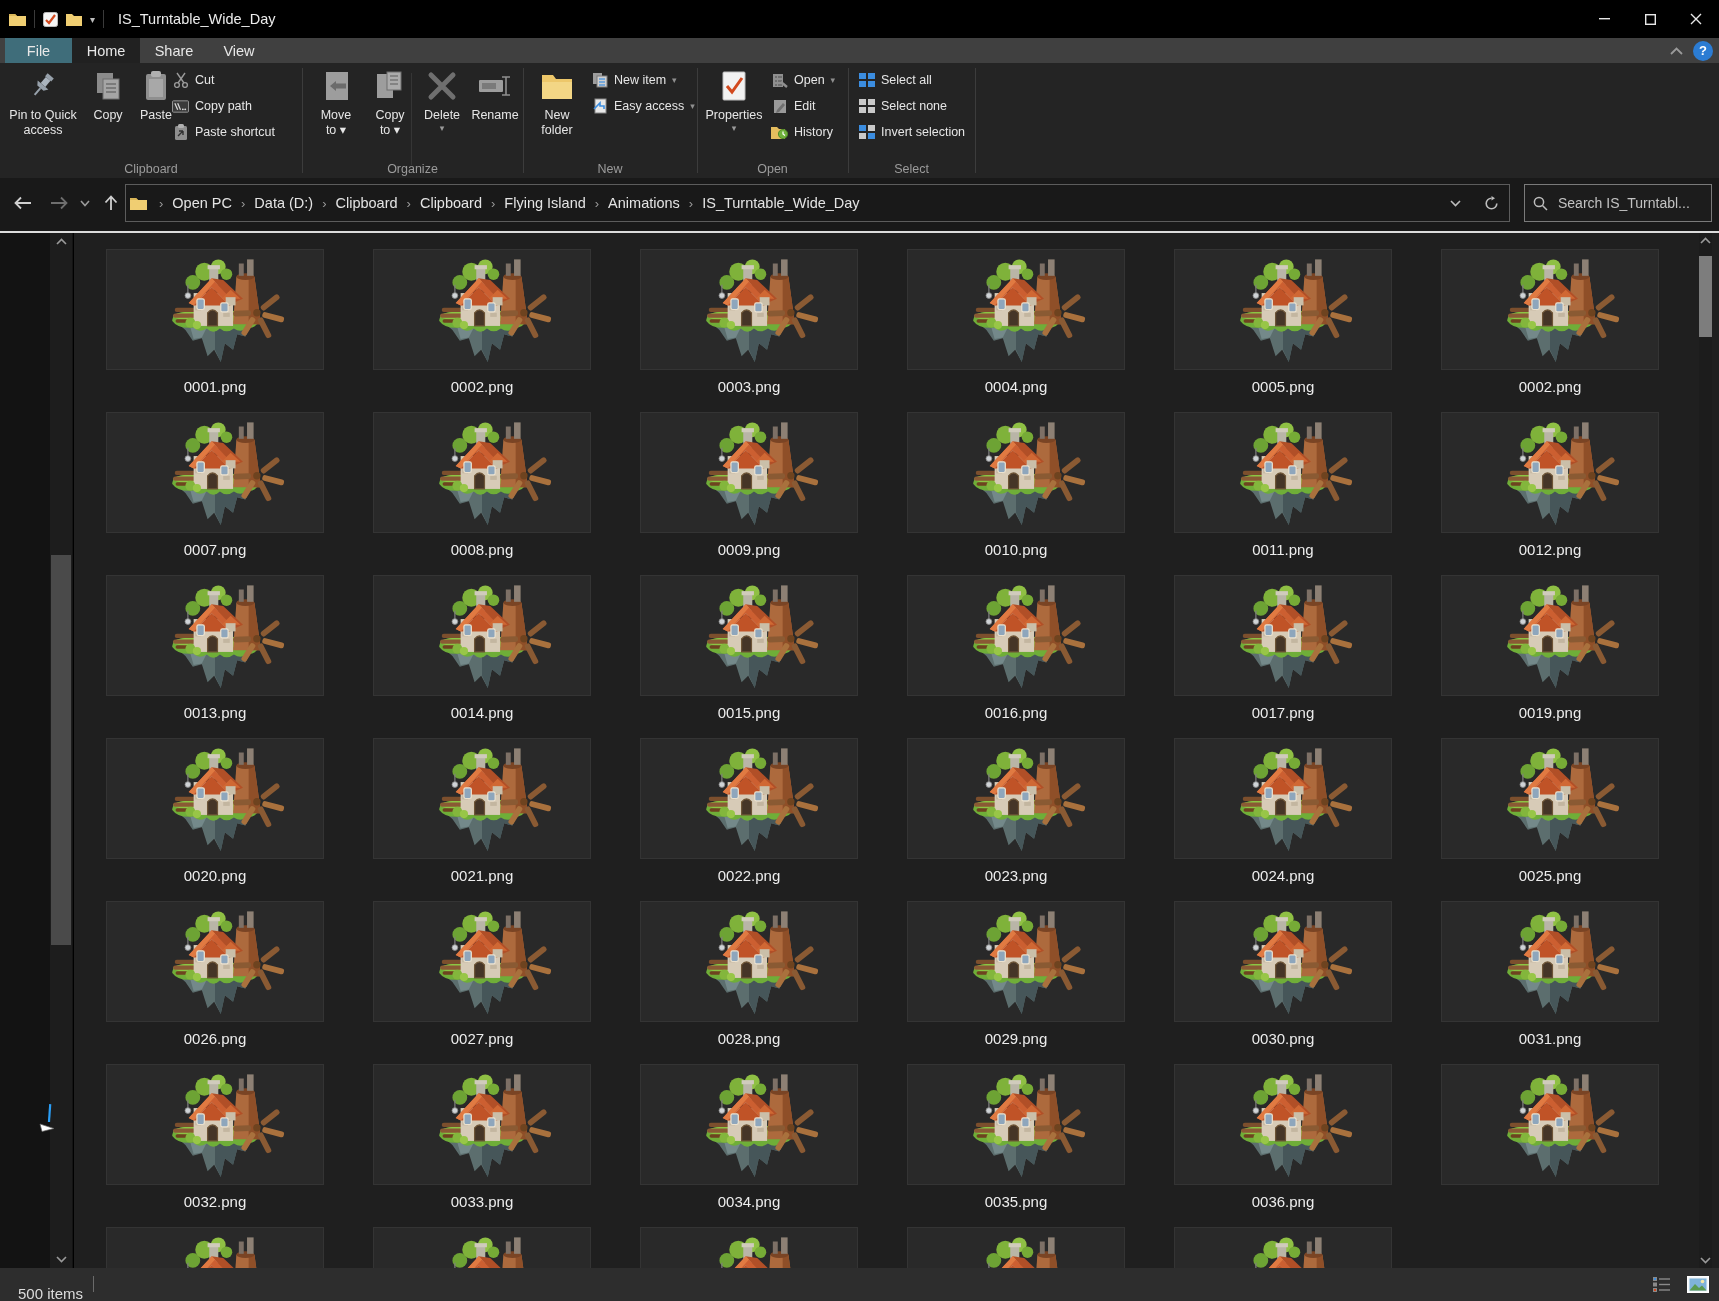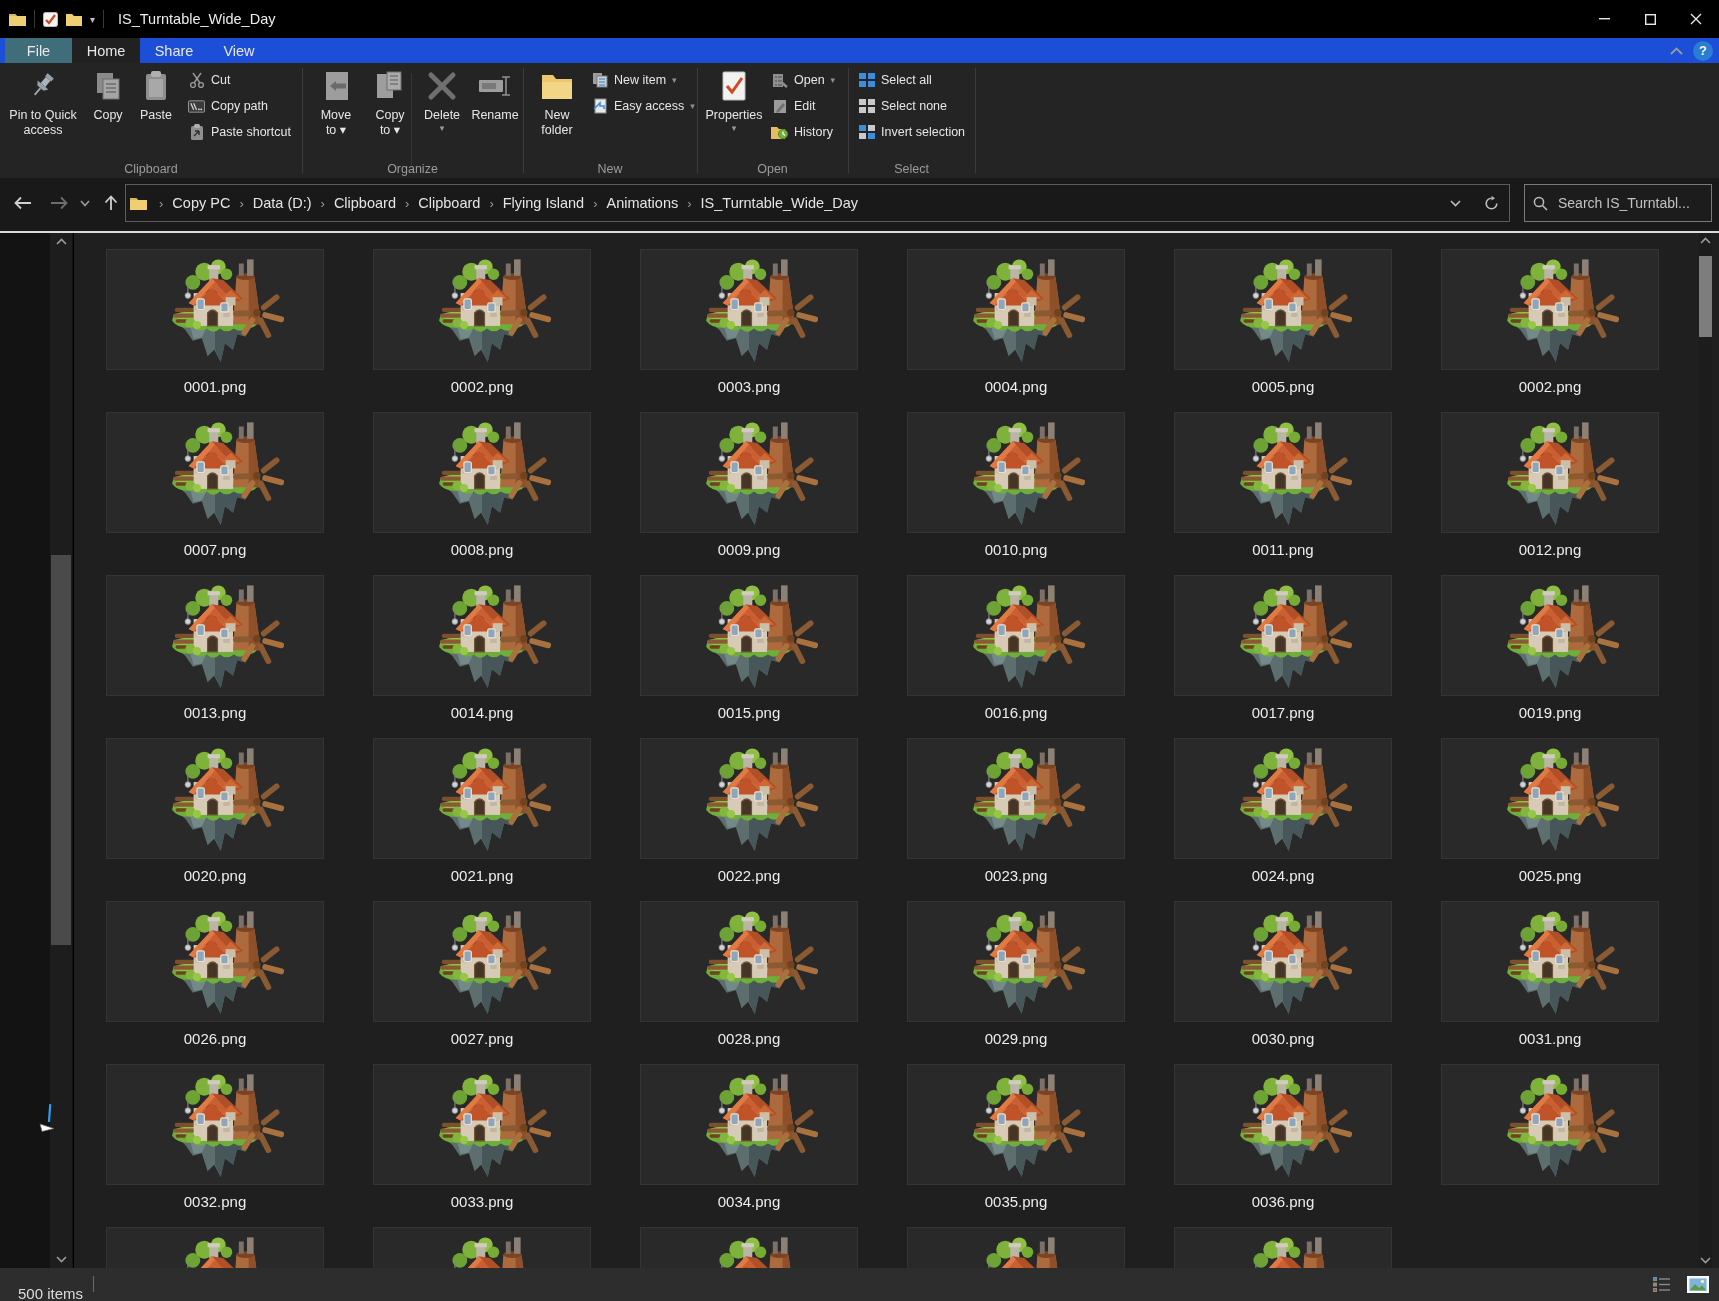--- a/index.html
+++ b/index.html
@@ -9,21 +9,21 @@
   
   #titlebar { position:absolute; left:0; top:0; width:1719px; height:38px; background:#000; color:#e8e8e8; }
   .tb-left { position:absolute; left:0; top:0; height:38px; display:flex; align-items:center; gap:8px; padding-left:9px; }
   .tb-sep { width:1px; height:18px; background:#3a3a3a; }
   .tb-title { font-size:14.5px; color:#ececec; margin-left:6px; white-space:nowrap; }
   .qat-caret { color:#bdbdbd; font-size:10px; }
   .winbtns { position:absolute; right:0; top:0; height:38px; display:flex; }
   .winbtn { width:46px; height:38px; display:flex; align-items:center; justify-content:center; }
 
   
-  #tabsrow { position:absolute; left:0; top:38px; width:1719px; height:25px; background:#1d4ed8;padding-left:48px; }
+  #tabsrow { position:absolute; left:0; top:38px; width:1719px; height:25px; background:#404040;padding-left:48px; }
   .tab { position:absolute; top:0; height:25px; display:flex; align-items:center; justify-content:center;
          font-size:14.5px; color:#e8e8e8; }
   .tab-file { left:5px; width:67px; background:#3f6d7a; }
   .tab-home { left:72px; width:68px; background:#212121; }
   .tab-share { left:140px; width:68px; }
   .tab-view { left:208px; width:62px; }
   .ribbon-tools { position:absolute; right:6px; top:0; height:25px; display:flex; align-items:center; gap:10px; }
   .help-circle { width:20px; height:20px; border-radius:50%; background:#2b7cd3; color:#fff; font-size:13px;
                  font-weight:bold; display:flex; align-items:center; justify-content:center; }
 
@@ -263,21 +263,21 @@
     <div class="bigbtn" style="left:132px; width:48px">
       <div class="bicon">
         <svg width="24" height="30" viewBox="0 0 24 30">
             <rect x="2" y="3" width="20" height="26" rx="2" fill="#8f8f8f"></rect>
             <rect x="7" y="0" width="10" height="6" rx="2" fill="#b0b0b0"></rect>
             <rect x="5" y="8" width="14" height="18" fill="#a8a8a8"></rect>
           </svg>
       </div>
       <div class="blabel">Paste</div>
     </div>
-    <div class="smallcol" style="left:188px; top:4px">
+    <div class="smallcol" style="left:172px; top:4px">
       <div class="smallbtn">
         <span class="sicon">
           <svg width="16" height="16" viewBox="0 0 16 16">
               <g stroke="#9a9a9a" stroke-width="1.4" fill="none">
                 <line x1="4" y1="1" x2="11" y2="11"></line>
                 <line x1="12" y1="1" x2="5" y2="11"></line>
                 <circle cx="4" cy="13" r="2.4"></circle>
                 <circle cx="12" cy="13" r="2.4"></circle>
               </g>
             </svg>
@@ -525,21 +525,21 @@
 
   <div id="addrfield">
     <span style="padding-left:4px">
       <svg width="17" height="14" viewBox="0 0 17 14">
           <path d="M0,2 L6,2 L8,4 L17,4 L17,14 L0,14 Z" fill="#f0ce72"></path>
           <path d="M0,2 L6,2 L8,4 L0,4 Z" fill="#d9b658"></path>
         </svg>
     </span>
     <div class="crumb-wrap" id="breadcrumb">
         <span class="crumb-chev">›</span>
-        <span class="crumb">Copy PC</span>
+        <span class="crumb">Open PC</span>
         <span class="crumb-chev">›</span>
         <span class="crumb">Data (D:)</span>
         <span class="crumb-chev">›</span>
         <span class="crumb">Clipboard</span>
         <span class="crumb-chev">›</span>
         <span class="crumb">Clipboard</span>
         <span class="crumb-chev">›</span>
         <span class="crumb">Flying Island</span>
         <span class="crumb-chev">›</span>
         <span class="crumb">Animations</span>

